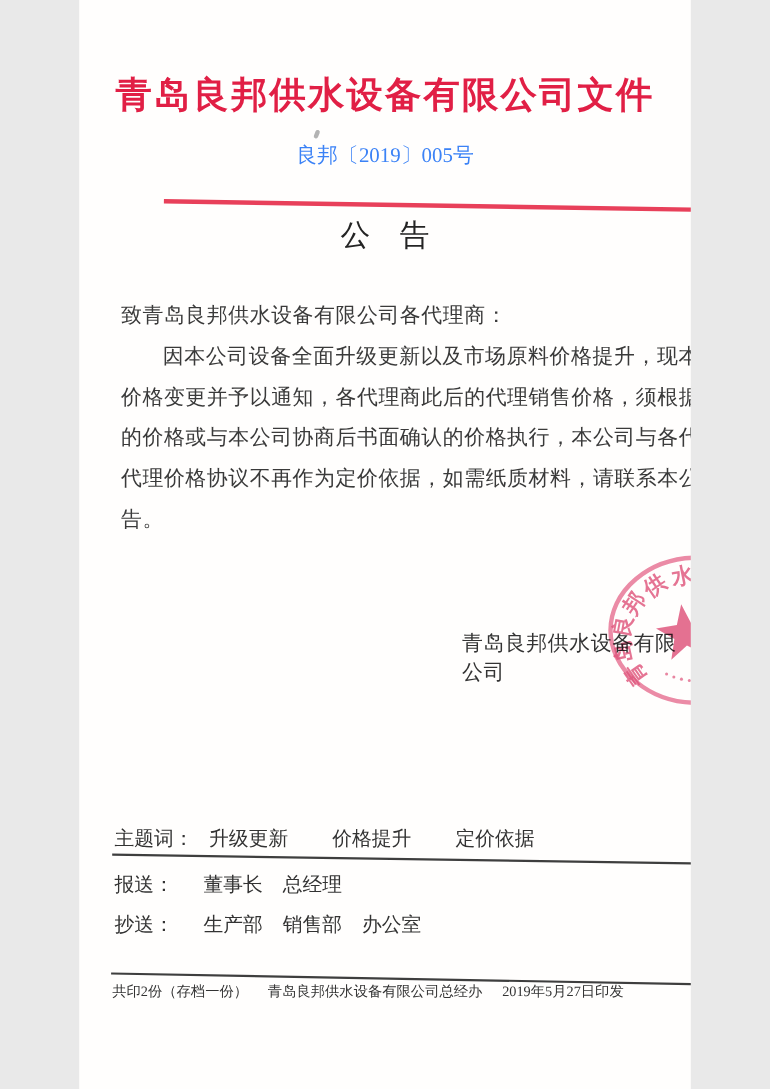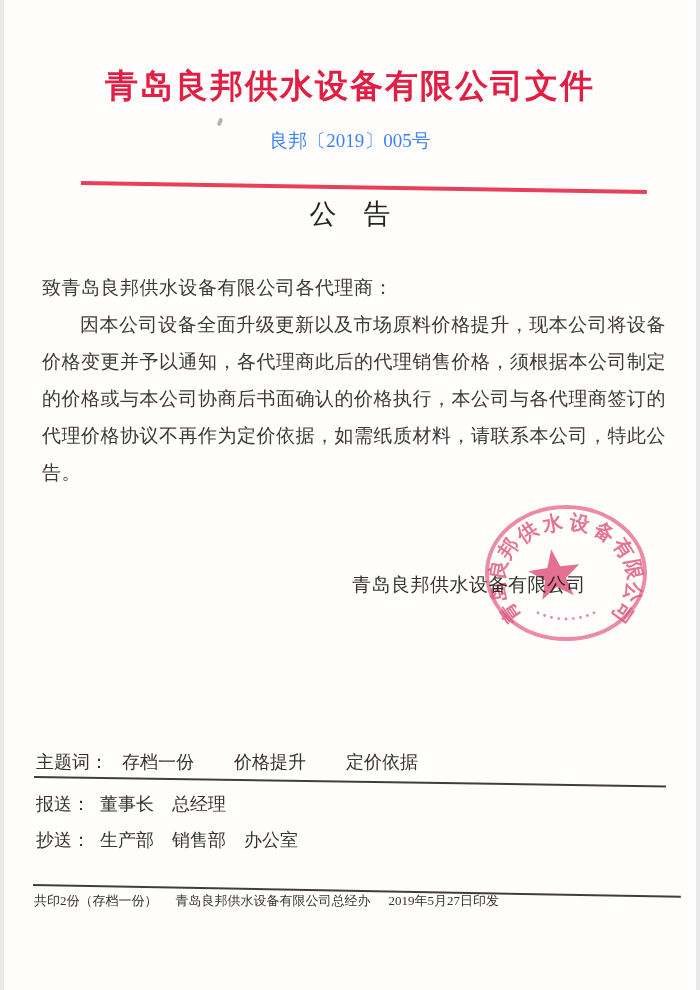--- a/index.html
+++ b/index.html
@@ -1,18 +1,18 @@
 <!DOCTYPE html>
 <html><head>
 <meta charset="utf-8">
 <style>
   html, body { margin: 0; padding: 0; background: #e9e9e9; }
   .page {
     position: relative;
-    width: 692px;
+    width: 556px;
     height: 990px;
     margin: 0 auto;
     background: #fffefd;
     overflow: hidden;
     font-family: "Liberation Serif", "DejaVu Serif", serif;
     color: #3a3a3a;
   }
   
   .doc-title {
     position: absolute;
@@ -113,21 +113,21 @@
     align-items: baseline;
     font-size: 18px;
     color: #333;
     white-space: nowrap;
   }
   .subject-row { top: 750px; }
   .subject-row .f-label { margin-right: 14px; }
   .subject-row .kw { margin-right: 40px; }
   .report-row { top: 792px; }
   .copy-row { top: 828px; }
-  .report-row .f-label, .copy-row .f-label { margin-right: 10px; }
+  .report-row .f-label, .copy-row .f-label { margin-right: 27px; }
   .report-row .f-item, .copy-row .f-item { margin-right: 18px; }
   .print-row { top: 892px; left: 30px; font-size: 13px; }
   .print-row span { margin-right: 18px; }
   .rule {
     position: absolute;
     height: 1.7px;
     background: #3e3e3e;
     transform-origin: left center;
   }
   .rule1 { left: 30px; top: 776px; width: 632px; transform: rotate(0.85deg); }
@@ -179,21 +179,21 @@
           <text x="136.9" y="50.1" transform="rotate(56.8 136.9 50.1)" class="stamp-char">有</text>
           <text x="146.0" y="68.7" transform="rotate(79.5 146.0 68.7)" class="stamp-char">限</text>
           <text x="145.6" y="88.8" transform="rotate(102.3 145.6 88.8)" class="stamp-char">公</text>
           <text x="135.8" y="107.3" transform="rotate(125.0 135.8 107.3)" class="stamp-char">司</text>
         </g>
     </svg>
   </div>
 
   <div class="f-row subject-row">
     <span class="f-label">主题词：</span>
-    <span class="kw">存档一份</span>
+    <span class="kw">升级更新</span>
     <span class="kw">价格提升</span>
     <span class="kw">定价依据</span>
   </div>
   <div class="rule rule1"></div>
 
   <div class="f-row report-row">
     <span class="f-label">报送：</span>
     <span class="f-item">董事长</span>
     <span class="f-item">总经理</span>
   </div>

